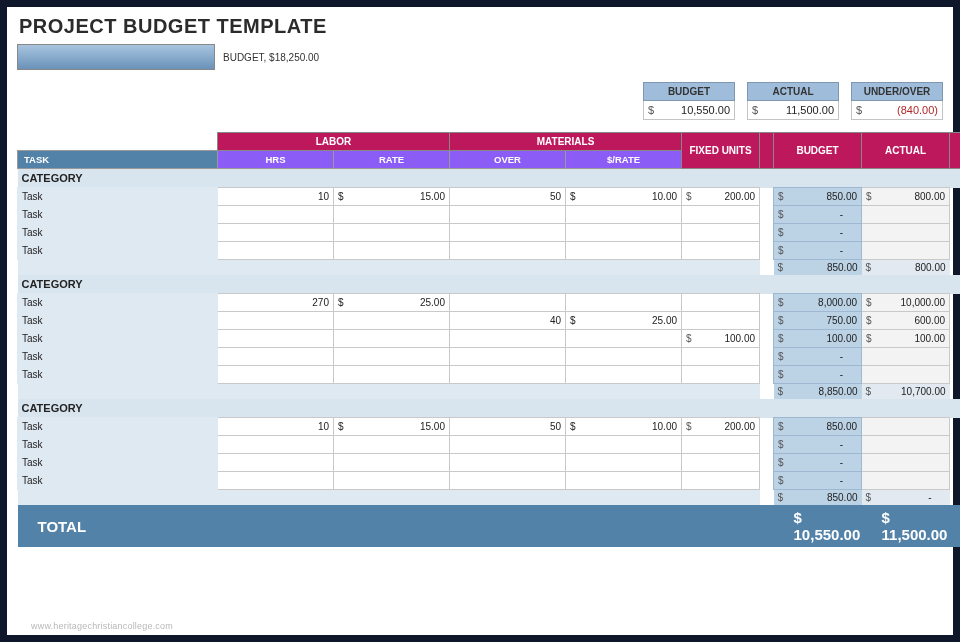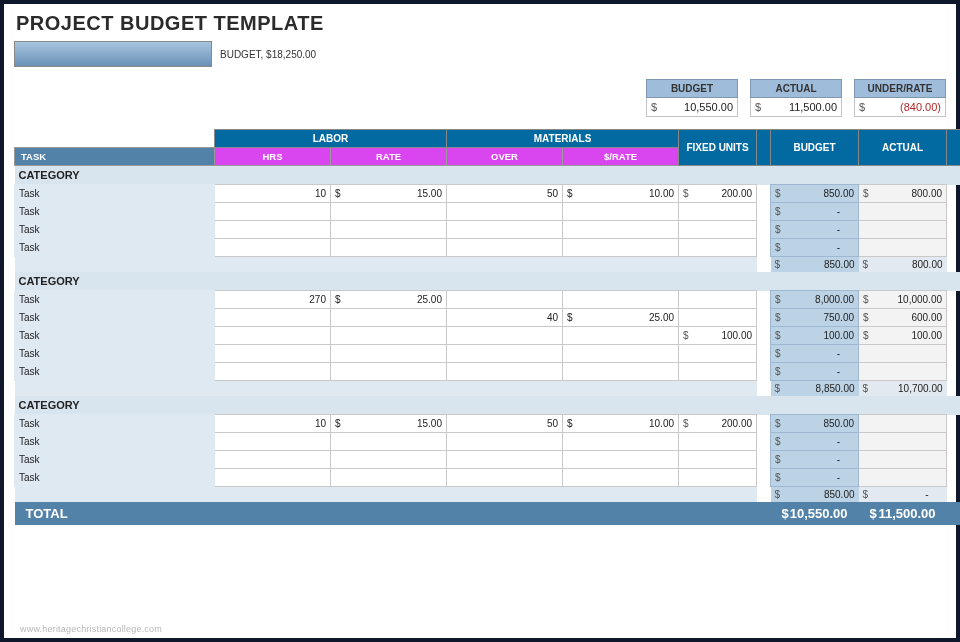--- a/index.html
+++ b/index.html
@@ -6,21 +6,21 @@
   body {
     margin: 0;
     font-family: Arial, Helvetica, sans-serif;
     font-size: 11px;
     color: #222;
     background: #fff;
   }
   .frame {
     width: 960px;
     height: 642px;
-    border: 4px solid #0f172a;
+    border: 7px solid #0f172a;
     position: relative;
     padding: 6px 10px 0 10px;
     background: #fff;
   }
   .title {
     font-family: "Arial Narrow", Arial, sans-serif;
     font-size: 20px;
     letter-spacing: .5px;
     color: #2b2b2b;
     font-weight: 600;
@@ -40,46 +40,46 @@
   .sumhead { background:#9fbddb; border:1px solid #7f98b2; text-align:center; font-size:10px; font-weight:bold; color:#333; padding:3px 0;}
   .sumval { border:1px solid #c4c4c4; border-top:none; padding:3px 4px; text-align:right; background:#fff;}
   .sumval.neg { color:#b02828; }
   .dollar { float:left; color:#555; }
 
   
   table.grid { border-collapse:collapse; width:100%; table-layout:fixed; margin-top:12px;}
   col.task{width:200px;} col.n{width:58px;} col.g{width:14px;} col.fc{width:78px;}
   col.bud{width:88px;} col.act{width:88px;} col.uo{width:92px;}
 
-  .grp-hdr td { background:#0369a1; color:#fff; font-size:10px; font-weight:bold; text-align:center; border:1px solid #888; padding:3px 0;}
-  .col-hdr td { background:#d946ef; color:#fff; font-size:9.5px; font-weight:bold; text-align:center; border:1px solid #999; padding:3px 0;}
+  .grp-hdr td { background:#be185d; color:#fff; font-size:10px; font-weight:bold; text-align:center; border:1px solid #888; padding:3px 0;}
+  .col-hdr td { background:#8b5cf6; color:#fff; font-size:9.5px; font-weight:bold; text-align:center; border:1px solid #999; padding:3px 0;}
   .col-hdr td.taskhdr { background:#5382a9; text-align:left; padding-left:6px;}
 
   tr.cat td { background:#dfe9f2; font-weight:bold; font-size:11px; padding:3px 4px;}
   tr.cat td:first-child { background:#d9e5ee; }
 
   tr.row td { border:1px solid #c9c9c9; padding:2px 4px; height:18px; background:#fff; font-size:10px; text-align:right;}
   tr.row td.lbl { background:#dfe9f2; border-color:#dfe9f2; text-align:left; }
   tr.row td .d { float:left; color:#555;}
   tr.row td.gap { border:none; background:transparent; padding:0;}
   td.bud { background:#bcd2e5 !important; border-color:#9db8d0 !important;}
   td.act { background:#f3f3f3 !important;}
   td.uo  { background:#cfe0ee !important; color:#3560a5;}
   td.uo.neg { color:#5b6d93;}
   tr.sub td { background:#b6cde1; font-size:10px; text-align:right; padding:2px 4px;}
   tr.sub td.lbl{ background:#dfe9f2;}
   tr.sub td.gap{ background:transparent;}
   tr.sub td.act{ background:#e2e9f0 !important;}
   tr.sub td .d{ float:left; color:#555;}
-  tr.total td{ background:#5382a9; color:#fff; font-weight:bold; font-size:13px; padding:4px 11px; text-align:right;}
+  tr.total td{ background:#5382a9; color:#fff; font-weight:bold; font-size:15px; padding:4px 20px; text-align:right;}
   tr.total td.lbl{ text-align:left;}
   tr.total td .d{float:left; color:#fff;}
 
   .watermark{
-    position:absolute; left:16px; bottom:4px;
+    position:absolute; left:24px; bottom:4px;
     font-size:9px; color:#b8b8b8; letter-spacing:.2px;
   }
 </style>
 </head>
 <body>
 
 <div class="frame">
 
   <div class="title">PROJECT BUDGET TEMPLATE</div>
 
@@ -93,21 +93,21 @@
   <div class="summary-row">
     <div class="sumbox">
       <div class="sumhead">BUDGET</div>
       <div class="sumval"><span class="dollar">$</span><span>10,550.00</span></div>
     </div>
     <div class="sumbox">
       <div class="sumhead">ACTUAL</div>
       <div class="sumval"><span class="dollar">$</span><span>11,500.00</span></div>
     </div>
     <div class="sumbox">
-      <div class="sumhead">UNDER/RATE</div>
+      <div class="sumhead">UNDER/OVER</div>
       <div class="sumval neg"><span class="dollar">$</span><span>(840.00)</span></div>
     </div>
   </div>
 
   <table class="grid">
     <colgroup>
       <col class="task">
         <col class="n">
         <col class="n">
         <col class="n">

